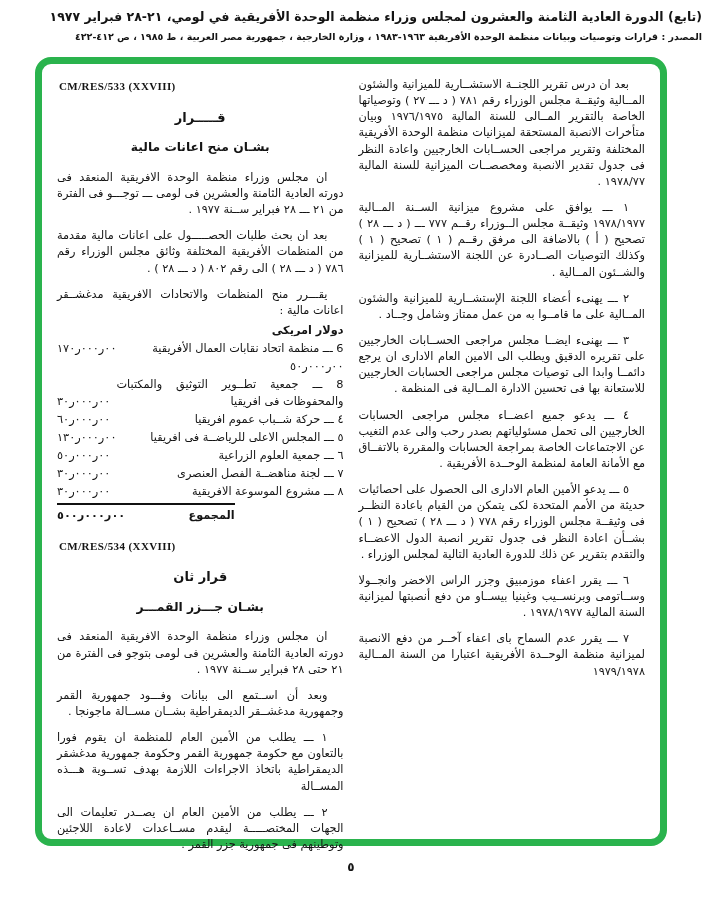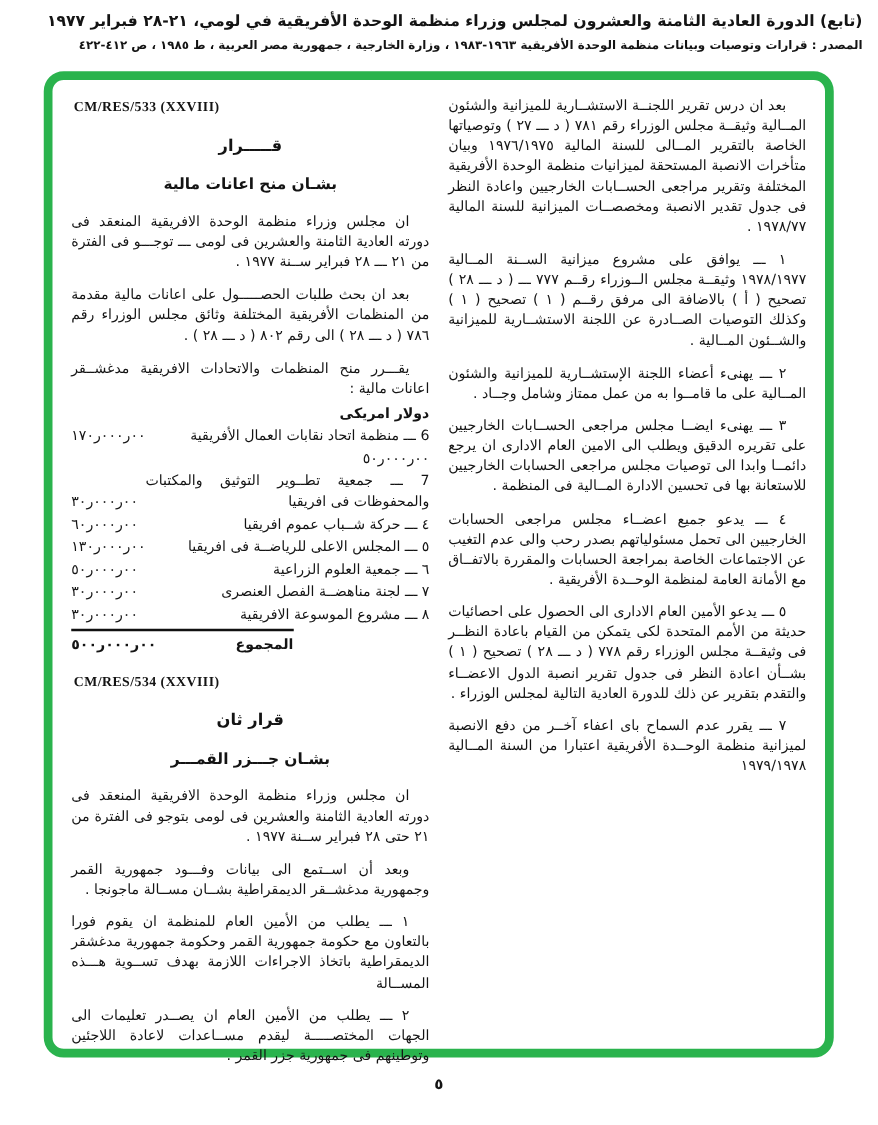--- a/index.html
+++ b/index.html
@@ -1,21 +1,21 @@
 <!DOCTYPE html>
 <html lang="ar"><head>
 <meta charset="utf-8">
 <style>
   html,body{margin:0;padding:0;}
   body{
     width:702px;height:900px;position:relative;background:#ffffff;
     font-family:"DejaVu Sans",sans-serif;color:#141414;overflow:hidden;
   }
   
-  .header{position:absolute;top:8px;right:12px;left:30px;direction:rtl;text-align:right;}
+  .header{position:absolute;top:8px;right:0;left:30px;direction:rtl;text-align:right;}
   .header-line1{font-weight:bold;font-size:12.5px;line-height:1.4;}
   .header-line2{font-weight:bold;font-size:9.5px;margin-top:4px;line-height:1.4;}
   
   .frame{
     position:absolute;left:35px;top:57px;width:632px;height:789px;
     border:7px solid #2ab34d;border-radius:16px;box-sizing:border-box;
     padding:13px 15px 10px 15px;display:flex;gap:15px;direction:rtl;background:#fff;
   }
   .col{flex:1;min-width:0;direction:rtl;text-align:justify;font-size:11.3px;line-height:1.43;}
   .para{margin:0 0 10px 0;text-indent:16px;}
@@ -53,20 +53,21 @@
 
 <div class="frame">
 
   <div class="col">
     <p class="para">بعد ان درس تقرير اللجنــة الاستشــارية للميزانية والشئون المــالية وثيقــة مجلس الوزراء رقم ٧٨١ ( د ـــ ٢٧ ) وتوصياتها الخاصة بالتقرير المــالى للسنة المالية ١٩٧٦/١٩٧٥ وبيان متأخرات الانصبة المستحقة لميزانيات منظمة الوحدة الأفريقية المختلفة وتقرير مراجعى الحســابات الخارجيين واعادة النظر فى جدول تقدير الانصبة ومخصصــات الميزانية للسنة المالية ١٩٧٨/٧٧ .</p>
     <p class="para">١ ـــ يوافق على مشروع ميزانية الســنة المــالية ١٩٧٨/١٩٧٧ وثيقــة مجلس الــوزراء رقــم ٧٧٧ ـــ ( د ـــ ٢٨ ) تصحيح ( أ ) بالاضافة الى مرفق رقــم ( ١ ) تصحيح ( ١ ) وكذلك التوصيات الصــادرة عن اللجنة الاستشــارية للميزانية والشــئون المــالية .</p>
     <p class="para">٢ ـــ يهنىء أعضاء اللجنة الإستشــارية للميزانية والشئون المــالية على ما قامــوا به من عمل ممتاز وشامل وجــاد .</p>
     <p class="para">٣ ـــ يهنىء ايضــا مجلس مراجعى الحســابات الخارجيين على تقريره الدقيق ويطلب الى الامين العام الادارى ان يرجع دائمــا وابدا الى توصيات مجلس مراجعى الحسابات الخارجيين للاستعانة بها فى تحسين الادارة المــالية فى المنظمة .</p>
     <p class="para">٤ ـــ يدعو جميع اعضــاء مجلس مراجعى الحسابات الخارجيين الى تحمل مسئولياتهم بصدر رحب والى عدم التغيب عن الاجتماعات الخاصة بمراجعة الحسابات والمقررة بالاتفــاق مع الأمانة العامة لمنظمة الوحــدة الأفريقية .</p>
     <p class="para">٥ ـــ يدعو الأمين العام الادارى الى الحصول على احصائيات حديثة من الأمم المتحدة لكى يتمكن من القيام باعادة النظــر فى وثيقــة مجلس الوزراء رقم ٧٧٨ ( د ـــ ٢٨ ) تصحيح ( ١ ) بشــأن اعادة النظر فى جدول تقرير انصبة الدول الاعضــاء والتقدم بتقرير عن ذلك للدورة العادية التالية لمجلس الوزراء .</p>
+    <p class="para">٦ ـــ يقرر اعفاء موزمبيق وجزر الراس الاخضر وانجــولا وســاتومى وبرنســيب وغينيا بيســاو من دفع أنصبتها لميزانية السنة المالية ١٩٧٨/١٩٧٧ .</p>
     <p class="para">٧ ـــ يقرر عدم السماح باى اعفاء آخــر من دفع الانصبة لميزانية منظمة الوحــدة الأفريقية اعتبارا من السنة المــالية ١٩٧٩/١٩٧٨</p>
   </div>
 
   <div class="col">
 
     <div class="docref">CM/RES/533 (XXVIII)</div>
     <div class="res-title">قـــــرار</div>
     <div class="res-subtitle">بشـان منح اعانات مالية</div>
 
     <p class="para">ان مجلس وزراء منظمة الوحدة الافريقية المنعقد فى دورته العادية الثامنة والعشرين فى لومى ـــ توجـــو فى الفترة من ٢١ ـــ ٢٨ فبراير ســنة ١٩٧٧ .</p>
@@ -77,21 +78,21 @@
 
     <div class="grants">
       <div class="grant-row">
         <span class="grant-label">6 ـــ منظمة اتحاد نقابات العمال الأفريقية</span>
         <span class="amt">١٧٠ر٠٠٠ر٠٠</span>
       </div>
       <div class="grant-row">
         <span class="amt">٥٠ر٠٠٠ر٠٠</span>
       </div>
       <div class="grant-row">
-        <span class="grant-label">7 ـــ جمعية تطــوير التوثيق والمكتبات والمحفوظات فى افريقيا</span>
+        <span class="grant-label">8 ـــ جمعية تطــوير التوثيق والمكتبات والمحفوظات فى افريقيا</span>
         <span class="amt">٣٠ر٠٠٠ر٠٠</span>
       </div>
       <div class="grant-row">
         <span class="grant-label">٤ ـــ حركة شــباب عموم افريقيا</span>
         <span class="amt">٦٠ر٠٠٠ر٠٠</span>
       </div>
       <div class="grant-row">
         <span class="grant-label">٥ ـــ المجلس الاعلى للرياضــة فى افريقيا</span>
         <span class="amt">١٣٠ر٠٠٠ر٠٠</span>
       </div>

